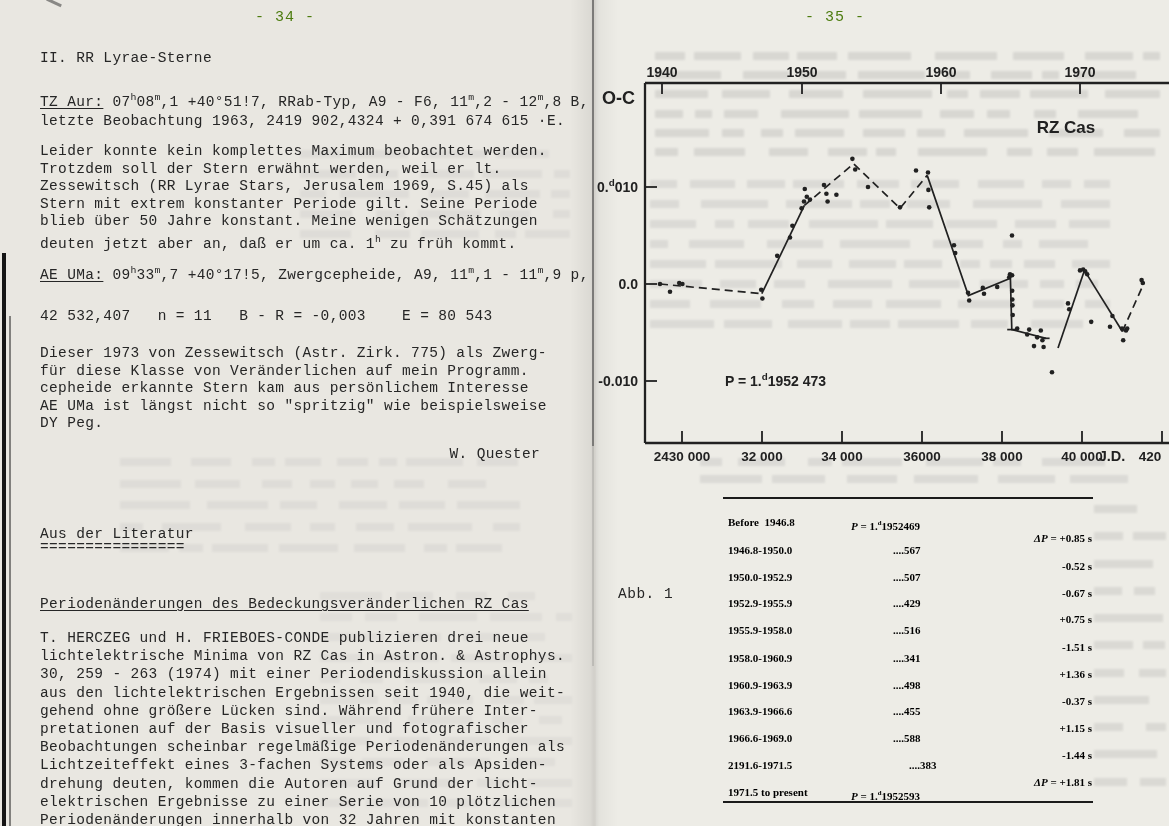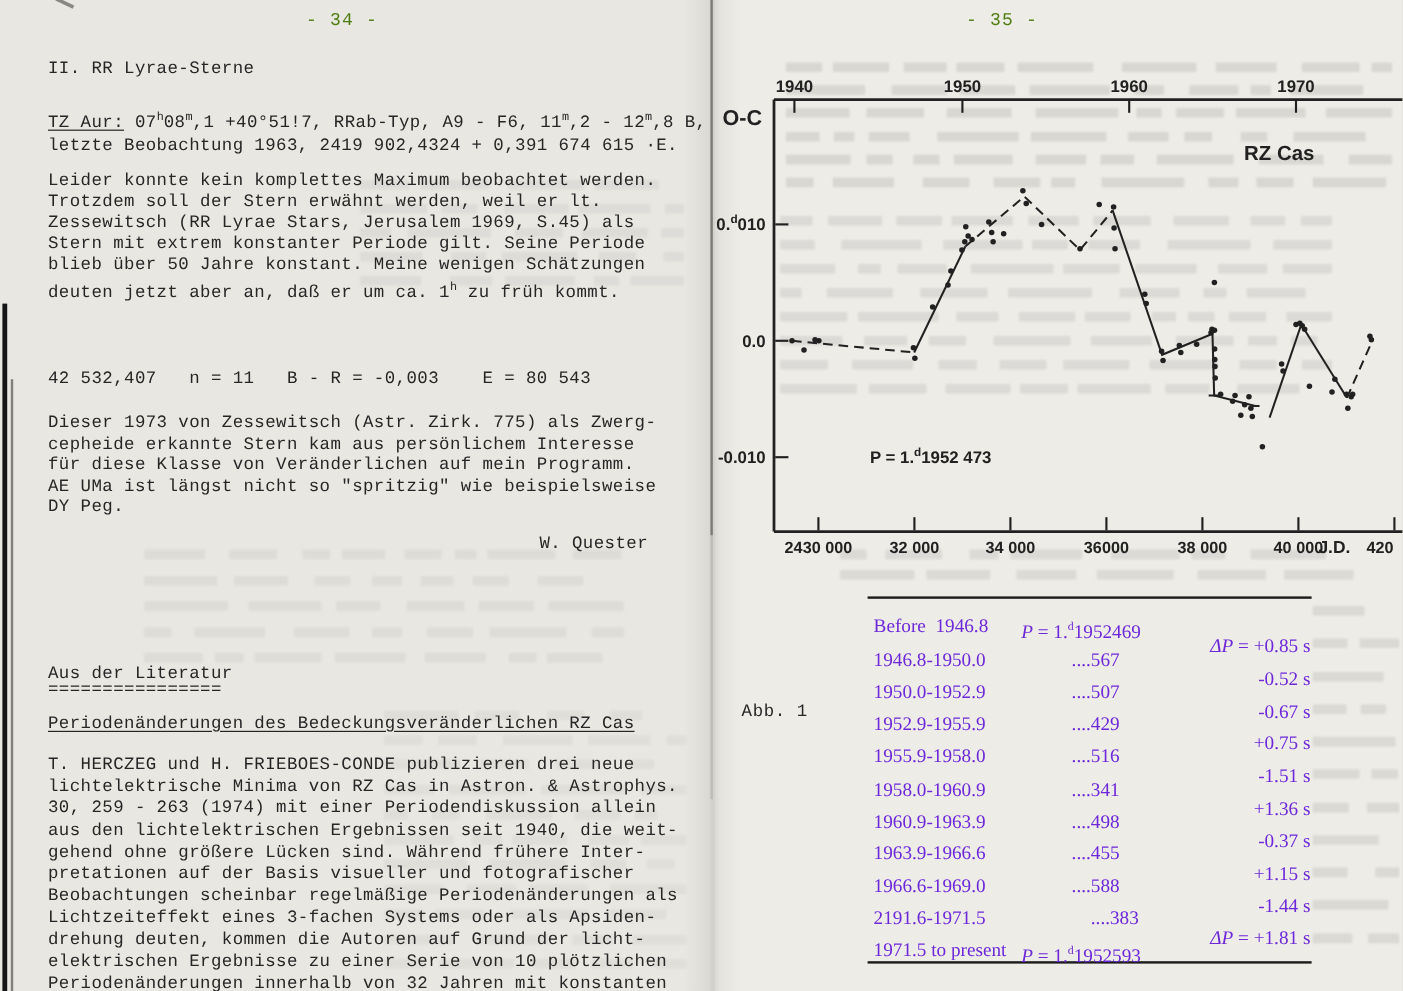--- a/index.html
+++ b/index.html
@@ -21,26 +21,26 @@
        line-height:17.6px;white-space:pre;z-index:2;}
   .blk sup{font-size:68%;letter-spacing:0;}
   .u{text-decoration:underline;text-underline-offset:2px;}
   .blk-section-heading{top:50px;}
   .blk-tz-entry{top:88px;line-height:19.5px;}
   .blk-tz-paragraph{top:143px;}
   .blk-ae-entry{top:260px;line-height:21px;}
   .blk-ae-elements{top:308px;}
   .blk-ae-paragraph{top:345px;}
   .blk-signature{top:446px;width:500px;text-align:right;}
-  .blk-literature-heading{top:556px;line-height:12.5px;}
+  .blk-literature-heading{top:528px;line-height:12.5px;}
   .blk-article-title{top:596px;}
   .blk-article-paragraph{top:629px;line-height:18.2px;}
   .figlabel{position:absolute;left:618px;top:586px;font-size:14.5px;letter-spacing:.5px;color:#262626;z-index:2;}
-  .tbl-cell{position:absolute;font-family:"Liberation Serif","DejaVu Serif",serif;color:#6d28d9;
-            font-size:16px;line-height:15px;white-space:pre;z-index:2;}
+  .tbl-cell{position:absolute;font-family:"Liberation Serif","DejaVu Serif",serif;color:#000000;
+            font-size:11px;line-height:15px;white-space:pre;z-index:2;font-weight:bold;}
   .tbl-cell sup{font-size:62%;}
   .tbl-delta{text-align:right;}
   .tbl-rule{position:absolute;left:723px;width:370px;height:2px;background:#1b1b1b;z-index:2;}
   #chart{position:absolute;left:0;top:0;z-index:2;}
   .bleed{position:absolute;filter:blur(.8px);z-index:1;}
   .bleed span{position:absolute;height:8px;border-radius:1px;}
 </style>
 </head>
 <body>
 
@@ -53,23 +53,23 @@
   <div class="edge2"></div>
   <div class="corner-mark"></div>
 
   <div class="pageno" id="pn-left">- 34 -</div>
   <div class="pageno" id="pn-right">- 35 -</div>
 
   <div id="left-text">
       <div class="blk blk-section-heading"><div>II. RR Lyrae-Sterne</div></div>
       <div class="blk blk-tz-entry"><div><span class="u">TZ Aur:</span> 07<sup>h</sup>08<sup>m</sup>,1 +40°51!7, RRab-Typ, A9 - F6, 11<sup>m</sup>,2 - 12<sup>m</sup>,8 B,</div><div>letzte Beobachtung 1963, 2419 902,4324 + 0,391 674 615 ·E.</div></div>
       <div class="blk blk-tz-paragraph"><div>Leider konnte kein komplettes Maximum beobachtet werden.</div><div>Trotzdem soll der Stern erwähnt werden, weil er lt.</div><div>Zessewitsch (RR Lyrae Stars, Jerusalem 1969, S.45) als</div><div>Stern mit extrem konstanter Periode gilt. Seine Periode</div><div>blieb über 50 Jahre konstant. Meine wenigen Schätzungen</div><div>deuten jetzt aber an, daß er um ca. 1<sup>h</sup> zu früh kommt.</div></div>
-      <div class="blk blk-ae-entry"></div>
+      <div class="blk blk-ae-entry"><div><span class="u">AE UMa:</span> 09<sup>h</sup>33<sup>m</sup>,7 +40°17!5, Zwergcepheide, A9, 11<sup>m</sup>,1 - 11<sup>m</sup>,9 p,</div></div>
       <div class="blk blk-ae-elements"><div>42 532,407   n = 11   B - R = -0,003    E = 80 543</div></div>
-      <div class="blk blk-ae-paragraph"><div>Dieser 1973 von Zessewitsch (Astr. Zirk. 775) als Zwerg-</div><div>cepheide erkannte Stern kam aus persönlichem Interesse</div><div>für diese Klasse von Veränderlichen auf mein Programm.</div><div>AE UMa ist längst nicht so "spritzig" wie beispielsweise</div><div>DY Peg.</div></div>
+      <div class="blk blk-ae-paragraph"><div>Dieser 1973 von Zessewitsch (Astr. Zirk. 775) als Zwerg-</div><div>für diese Klasse von Veränderlichen auf mein Programm.</div><div>cepheide erkannte Stern kam aus persönlichem Interesse</div><div>AE UMa ist längst nicht so "spritzig" wie beispielsweise</div><div>DY Peg.</div></div>
       <div class="blk blk-signature"><div>W. Quester</div></div>
       <div class="blk blk-literature-heading"><div>Aus der Literatur</div><div>================</div></div>
       <div class="blk blk-article-title"><div><span class="u">Periodenänderungen des Bedeckungsveränderlichen RZ Cas</span></div></div>
       <div class="blk blk-article-paragraph"><div>T. HERCZEG und H. FRIEBOES-CONDE publizieren drei neue</div><div>lichtelektrische Minima von RZ Cas in Astron. &amp; Astrophys.</div><div>30, 259 - 263 (1974) mit einer Periodendiskussion allein</div><div>aus den lichtelektrischen Ergebnissen seit 1940, die weit-</div><div>gehend ohne größere Lücken sind. Während frühere Inter-</div><div>pretationen auf der Basis visueller und fotografischer</div><div>Beobachtungen scheinbar regelmäßige Periodenänderungen als</div><div>Lichtzeiteffekt eines 3-fachen Systems oder als Apsiden-</div><div>drehung deuten, kommen die Autoren auf Grund der licht-</div><div>elektrischen Ergebnisse zu einer Serie von 10 plötzlichen</div><div>Periodenänderungen innerhalb von 32 Jahren mit konstanten</div></div>
     </div>
 
   <div class="bleed" style="left: 655px; top: 52px; width: 505px; height: 115px;">
       <span style="left: 0px; top: 0px; width: 30px; background: rgba(90, 90, 95, 0.14);"></span>
       <span style="left: 39px; top: 0px; width: 47px; background: rgba(90, 90, 95, 0.14);"></span>
       <span style="left: 98px; top: 0px; width: 36px; background: rgba(90, 90, 95, 0.14);"></span>

